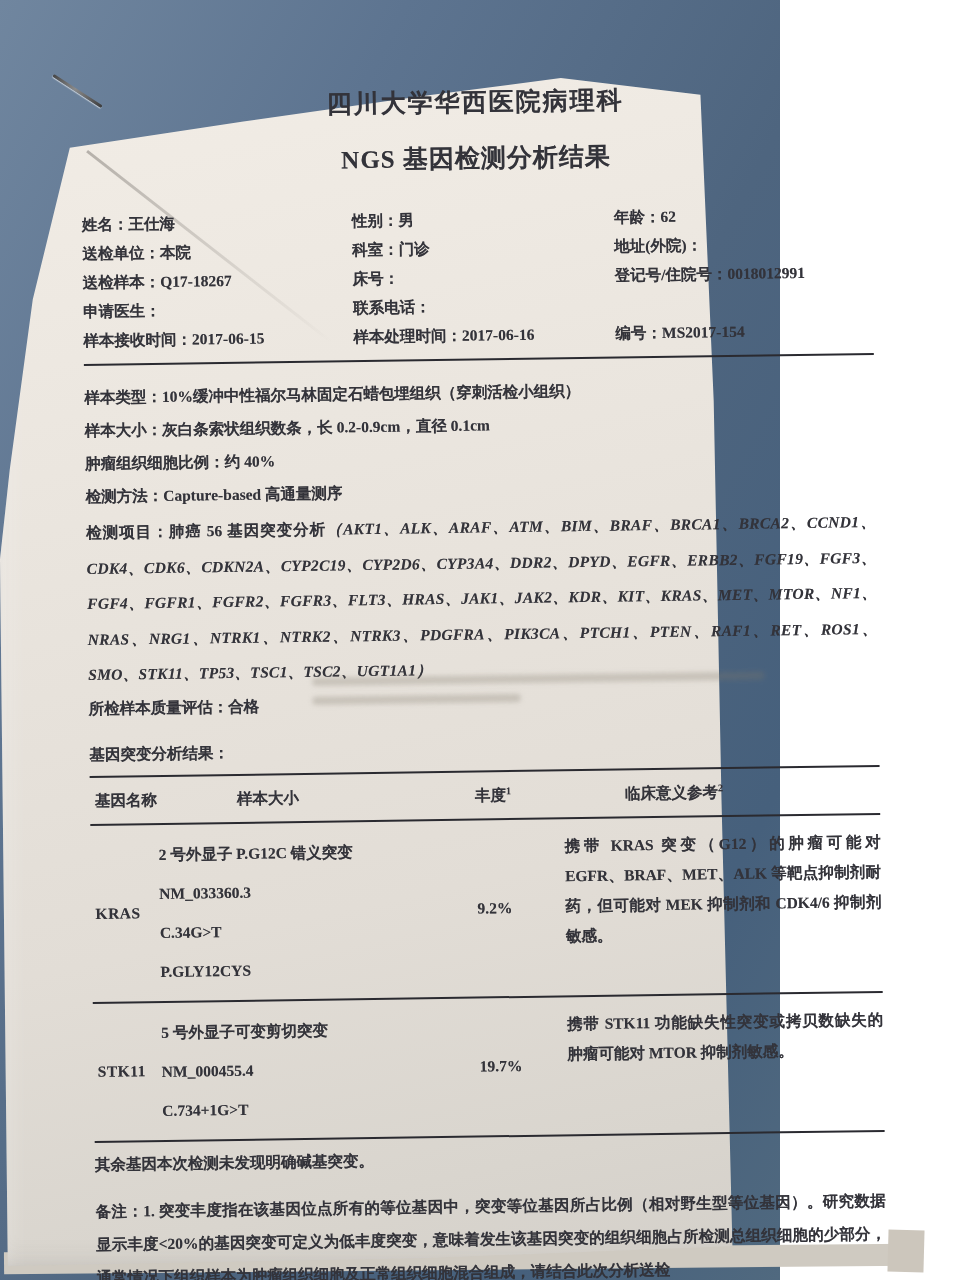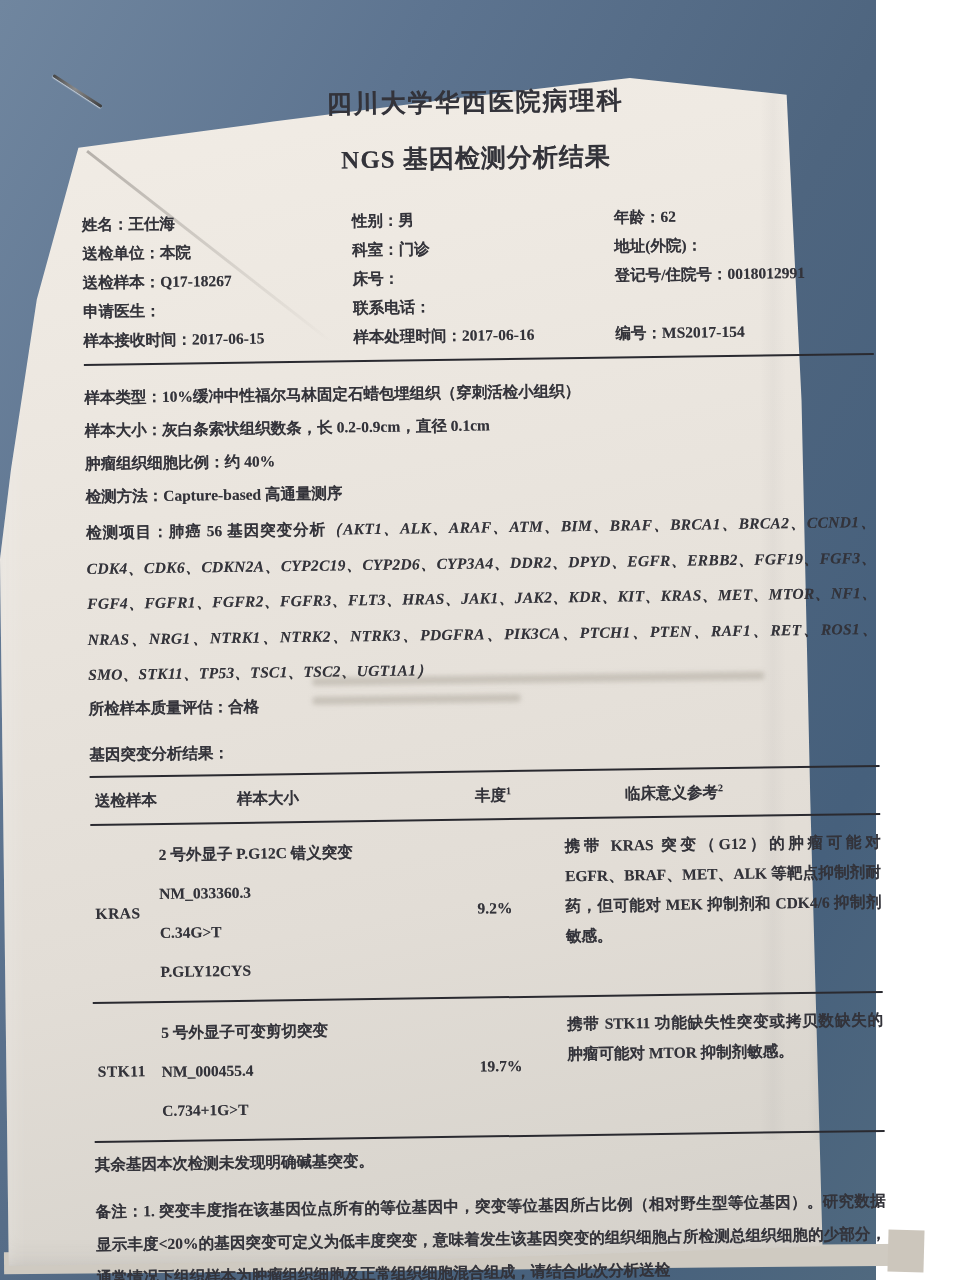--- a/index.html
+++ b/index.html
@@ -1,19 +1,19 @@
 <!DOCTYPE html>
 <html><head>
 <meta charset="utf-8">
 <style>
   * { margin:0; padding:0; box-sizing:border-box; }
   html,body { width:960px; height:1280px; overflow:hidden; }
   body { font-family:"Liberation Serif","DejaVu Serif",serif; }
 
-  .photo { position:relative; width:876px; height:1280px;
+  .photo { position:relative; width:780px; height:1280px;
     background:linear-gradient(118deg,#70869f 0%,#5d7490 28%,#4e657f 58%,#46607c 82%,#50697f 100%); }
 
   
   .undersheet-bottom { position:absolute; left:4px; top:1248px; width:906px; height:22px;
     background:#cfcac1; transform:rotate(-0.55deg); }
   .undersheet-corner { position:absolute; left:888px; top:1230px; width:36px; height:42px;
     background:#ccc6bc; transform:rotate(1.5deg); }
 
   .paper { position:absolute; inset:0;
     background:linear-gradient(168deg,#f3eee7 0%,#eee9e2 22%,#e8e3dc 45%,#e2ddd6 68%,#d9d5ce 88%,#d3cfc9 100%);
@@ -127,21 +127,21 @@
 
     <div class="ghost">
         <div></div>
         <div></div>
       </div>
 
     <div class="res-head">基因突变分析结果：</div>
 
     <div class="tbl">
       <div class="tbl-hrow">
-        <span class="c1"><span>送检样本</span></span>
+        <span class="c1"><span>基因名称</span></span>
         <span class="c2"><span>样本大小</span></span>
         <span class="c3"><span>丰度</span><sup>1</sup></span>
         <span class="c4"><span>临床意义参考</span><sup>2</sup></span>
       </div>
 
       <div class="trow">
         <div class="cell-gene">KRAS</div>
         <div class="cell-mut">
           <div>2 号外显子 P.G12C 错义突变</div>
           <div>NM_033360.3</div>

